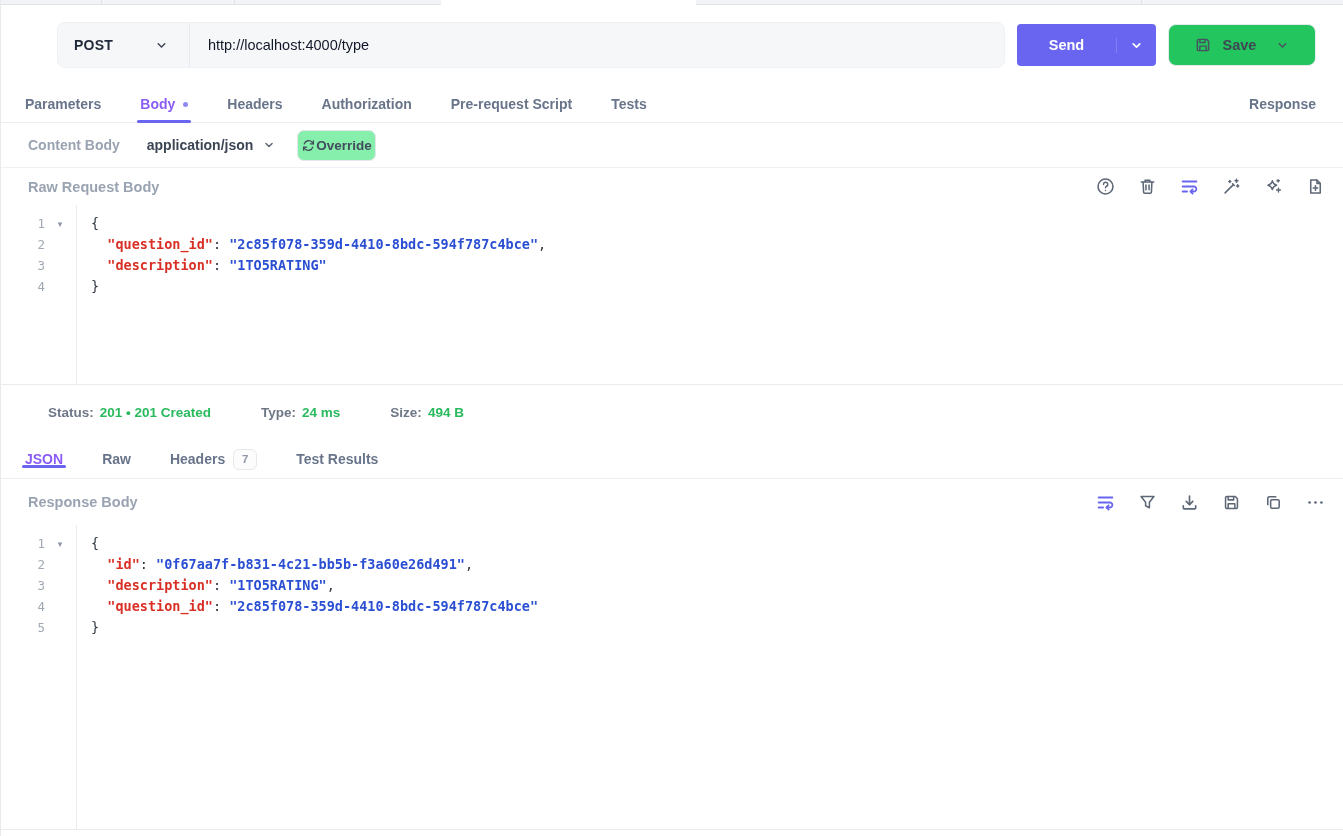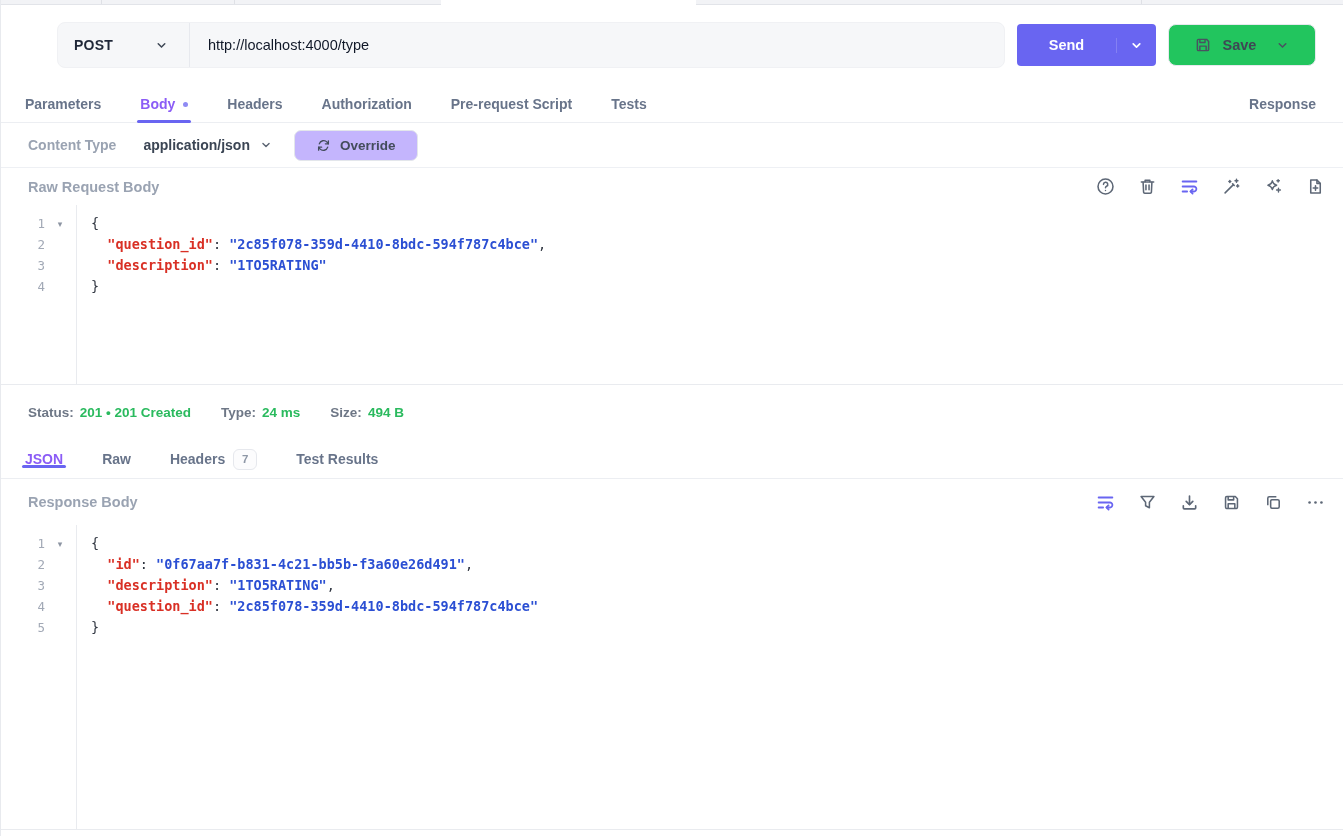--- a/index.html
+++ b/index.html
@@ -42,21 +42,21 @@
   .tab-dot { width:5px; height:5px; border-radius:50%; background:#8f8bf4; }
   .tabs-spacer { flex:1; }
   .variables { align-self:center; font-size:14px; font-weight:600; color:#68748a; cursor:pointer; }
   .badge { min-width:24px; height:21px; border:1px solid #e6e8ed; border-radius:6px; background:#fcfcfd; color:#8e97a6; font-size:11.5px; font-weight:600; display:flex; align-items:center; justify-content:center; padding:0 6px; }
 
   
   .ctrow { display:flex; align-items:center; height:45px; border-bottom:1px solid #eef0f4; padding:0 27px; gap:27px; }
   .ct-label { font-size:14px; font-weight:600; color:#9aa3b2; }
   .ct-select { display:flex; align-items:center; gap:9px; font-size:14px; font-weight:600; color:#3b4554; cursor:pointer; }
   .ct-select .chev { width:14px; height:14px; color:#5b6472; }
-  .override-btn { display:flex; align-items:center; gap:9px; height:31px; padding:0 21px; border:1px solid #e3e6eb; border-radius:7px; background:#c4b5fd; font-size:13.5px; font-weight:600; color:#434c5c; font-family:"Liberation Sans",sans-serif; cursor:pointer; margin-left:-6px; }
+  .override-btn { display:flex; align-items:center; gap:0; height:31px; padding:0 3px; border:1px solid #e3e6eb; border-radius:7px; background:#86efac; font-size:13.5px; font-weight:600; color:#434c5c; font-family:"Liberation Sans",sans-serif; cursor:pointer; margin-left:-6px; }
   .override-btn .icon-16 { width:15px; height:15px; color:#434c5c; }
   .icon-16 svg { width:100%; height:100%; display:block; }
 
   
   .sechead { display:flex; align-items:center; height:37px; padding:0 18px 0 27px;gap:48px; }
   .sechead.resp { height:46px; }
   .sechead-title { font-size:14.5px; font-weight:600; color:#9aa3b2; }
   .sechead-icons { margin-left:auto; display:flex; align-items:center; gap:23px; }
   .icon-btn { width:19px; height:19px; color:#5d6776; cursor:pointer; }
   .icon-btn svg { width:100%; height:100%; display:block; }
@@ -71,21 +71,21 @@
   .lnum { width:44px; text-align:right; font-family:"DejaVu Sans Mono",monospace; font-size:12.5px; color:#a2a9b6; }
   .fold { width:30px; text-align:center; font-size:9px; color:#8d95a3; cursor:pointer; }
   .code { flex:1; padding:8px 0 0 14px; font-family:"DejaVu Sans Mono",monospace; font-size:13.5px; line-height:21px; white-space:pre; overflow:hidden; }
   .code-line { height:21px; }
   .tok-p { color:#2f3540; font-weight:400; }
   .tok-k { color:#d93025; font-weight:700; }
   .tok-s { color:#2b4fd3; font-weight:700; }
 
   
   .statusrow { height:55px; display:flex; align-items:center; padding:0 27px; gap:30px; font-size:13.5px; }
-  .stat-group { display:flex; align-items:center; gap:6px; }
+  .stat-group { display:flex; align-items:center; gap:6px;margin-left:20px; }
   .stat-label { color:#6e7786; font-weight:700; }
   .stat-value { color:#2aba5e; font-weight:700; }
   .resptabs { height:39px;align-items:center; }
 </style>
 </head>
 <body>
 
 <div class="app">
 
   <div class="tabstrip">
@@ -155,21 +155,21 @@
         <span>Pre-request Script</span>
       </div>
     <div class="tab">
         <span>Tests</span>
       </div>
     <div class="tabs-spacer"></div>
     <div class="variables">Response</div>
   </div>
 
   <div class="ctrow">
-    <span class="ct-label">Content Type</span>
+    <span class="ct-label">Content Body</span>
     <div class="ct-select">
       <span>application/json</span>
       <span class="chev">
           <svg viewBox="0 0 16 16" fill="none" stroke="currentColor" stroke-width="1.6" stroke-linecap="round" stroke-linejoin="round">
             <path d="M4.5 6.2 8 9.7l3.5-3.5"></path>
           </svg>
         </span>
     </div>
     <button class="override-btn">
       <span class="icon-16">

